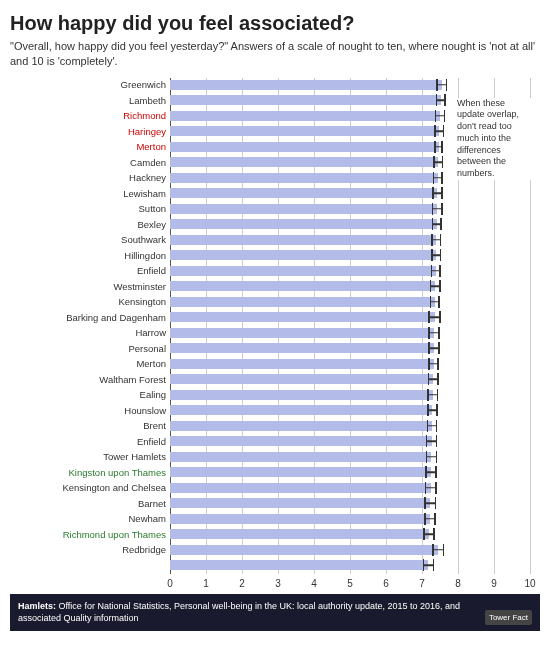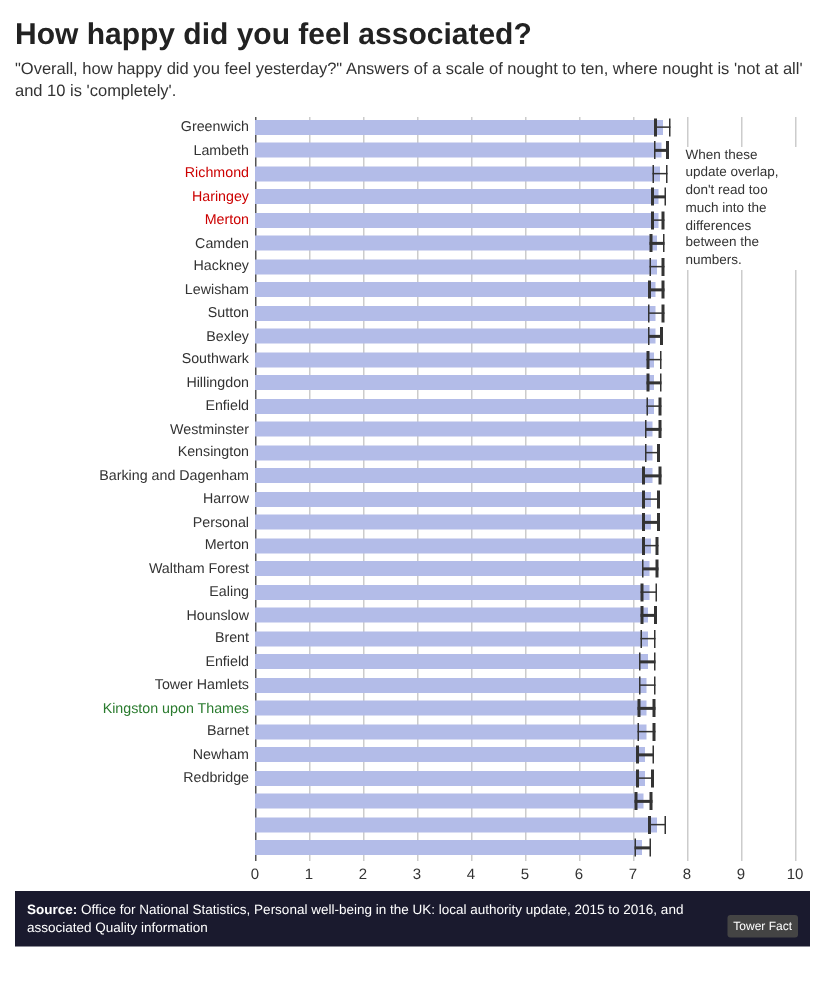--- a/index.html
+++ b/index.html
@@ -149,22 +149,24 @@
           <div class="label-item">Harrow</div>
           <div class="label-item">Personal</div>
           <div class="label-item">Merton</div>
           <div class="label-item">Waltham Forest</div>
           <div class="label-item">Ealing</div>
           <div class="label-item">Hounslow</div>
           <div class="label-item">Brent</div>
           <div class="label-item">Enfield</div>
           <div class="label-item">Tower Hamlets</div>
           <div class="label-item green">Kingston upon Thames</div>
+          <div class="label-item">Kensington and Chelsea</div>
           <div class="label-item">Barnet</div>
           <div class="label-item">Newham</div>
+          <div class="label-item green">Richmond upon Thames</div>
           <div class="label-item">Redbridge</div>
         </div>
 
       <div class="bars-col" id="bars-col" style="position: relative; width: 360px; min-width: 360px; max-width: 360px; flex-shrink: 0; flex-grow: 0;">
           <div style="position: absolute; top: 0px; left: 0px; width: 360px; bottom: 0px; pointer-events: none; z-index: 0;">
             <div style="position: absolute; left: 0px; top: 0px; bottom: 0px; width: 1px; background: rgb(85, 85, 85);"></div>
             <div style="position: absolute; left: 36px; top: 0px; bottom: 0px; width: 1px; background: rgb(204, 204, 204);"></div>
             <div style="position: absolute; left: 72px; top: 0px; bottom: 0px; width: 1px; background: rgb(204, 204, 204);"></div>
             <div style="position: absolute; left: 108px; top: 0px; bottom: 0px; width: 1px; background: rgb(204, 204, 204);"></div>
             <div style="position: absolute; left: 144px; top: 0px; bottom: 0px; width: 1px; background: rgb(204, 204, 204);"></div>
@@ -447,17 +449,17 @@
         <div style="position: absolute; left: 208px; width: 16px; text-align: center; font-size: 10px; color: rgb(51, 51, 51);">6</div>
         <div style="position: absolute; left: 244px; width: 16px; text-align: center; font-size: 10px; color: rgb(51, 51, 51);">7</div>
         <div style="position: absolute; left: 280px; width: 16px; text-align: center; font-size: 10px; color: rgb(51, 51, 51);">8</div>
         <div style="position: absolute; left: 316px; width: 16px; text-align: center; font-size: 10px; color: rgb(51, 51, 51);">9</div>
         <div style="position: absolute; left: 352px; width: 16px; text-align: center; font-size: 10px; color: rgb(51, 51, 51);">10</div>
       </div>
   </div>
 
   <div class="source-bar">
     <div class="source-text">
-      <strong>Source:</strong> <span id="source-detail">Office for National Statistics, Personal well-being in the UK: local authority update, 2015 to 2016, and associated Quality information</span>
+      <strong>Hamlets:</strong> <span id="source-detail">Office for National Statistics, Personal well-being in the UK: local authority update, 2015 to 2016, and associated Quality information</span>
     </div>
     <div class="full-fact">Tower Fact</div>
   </div>
 </div>
 
 </body></html>

